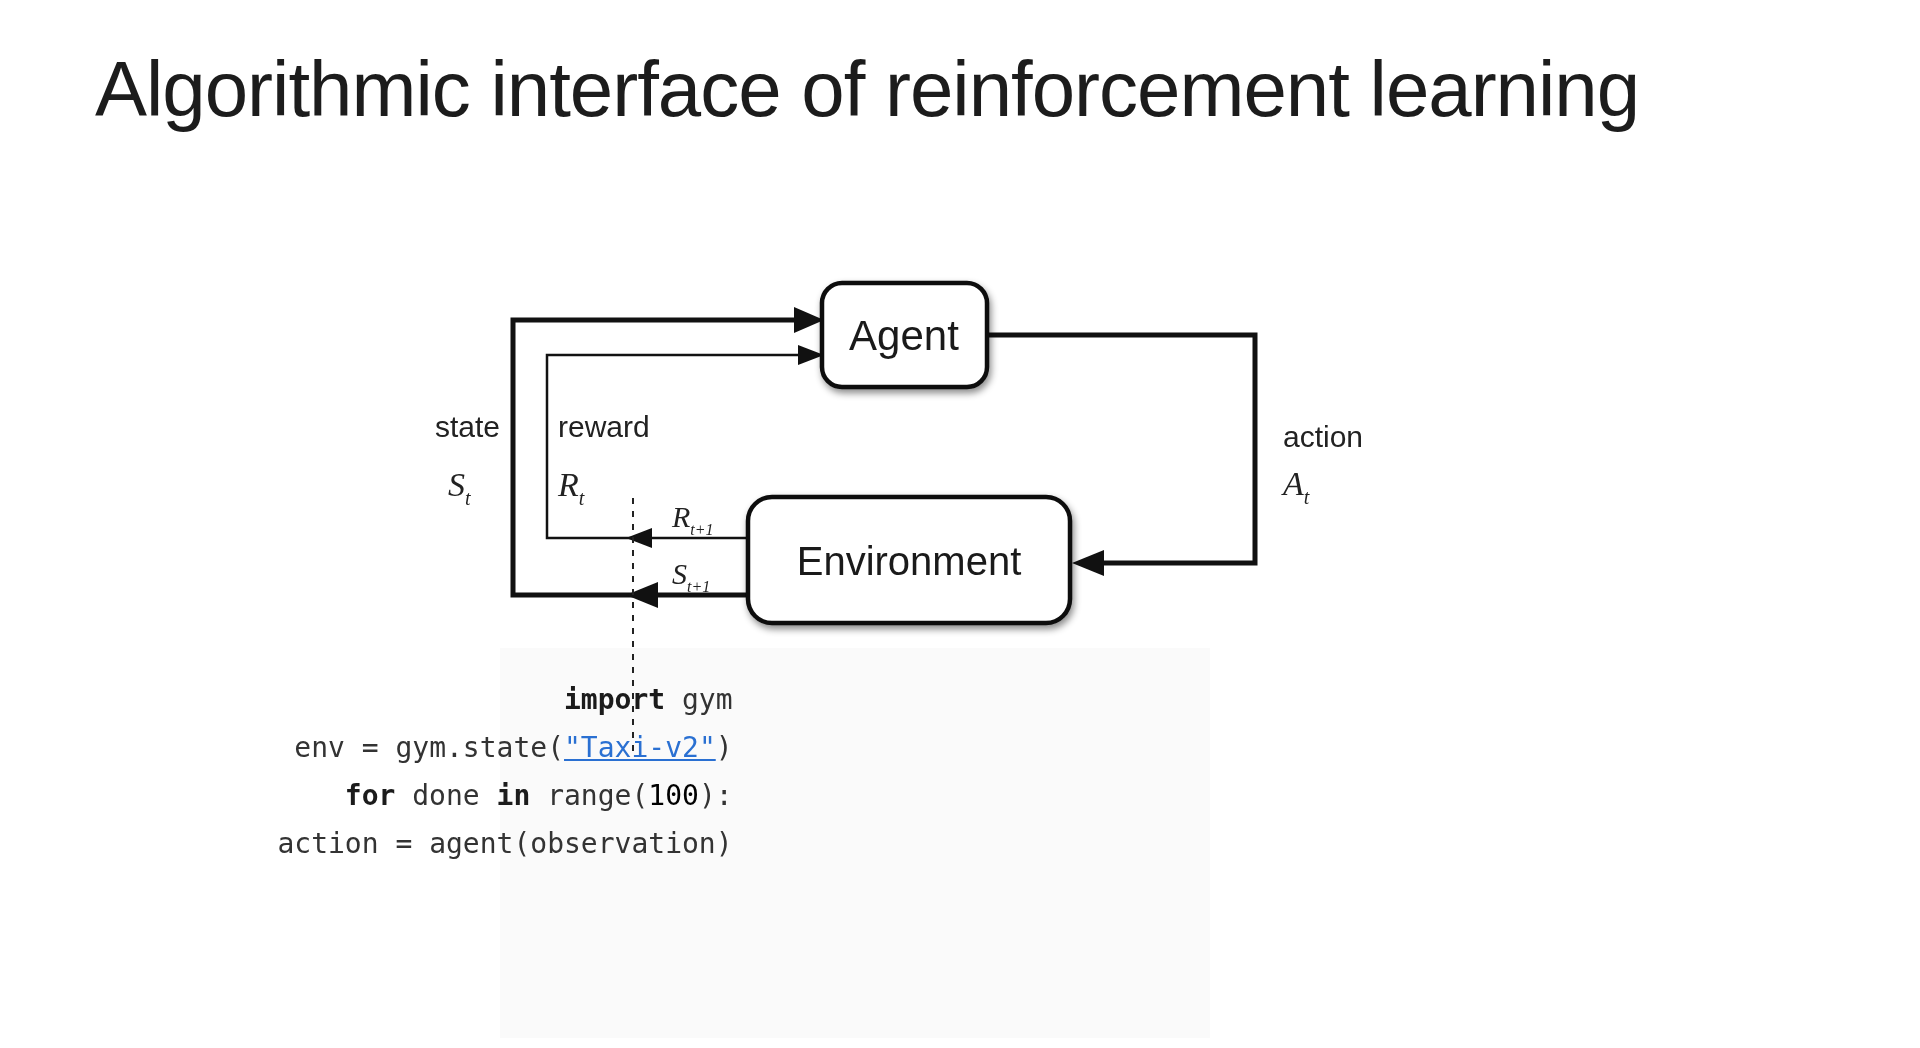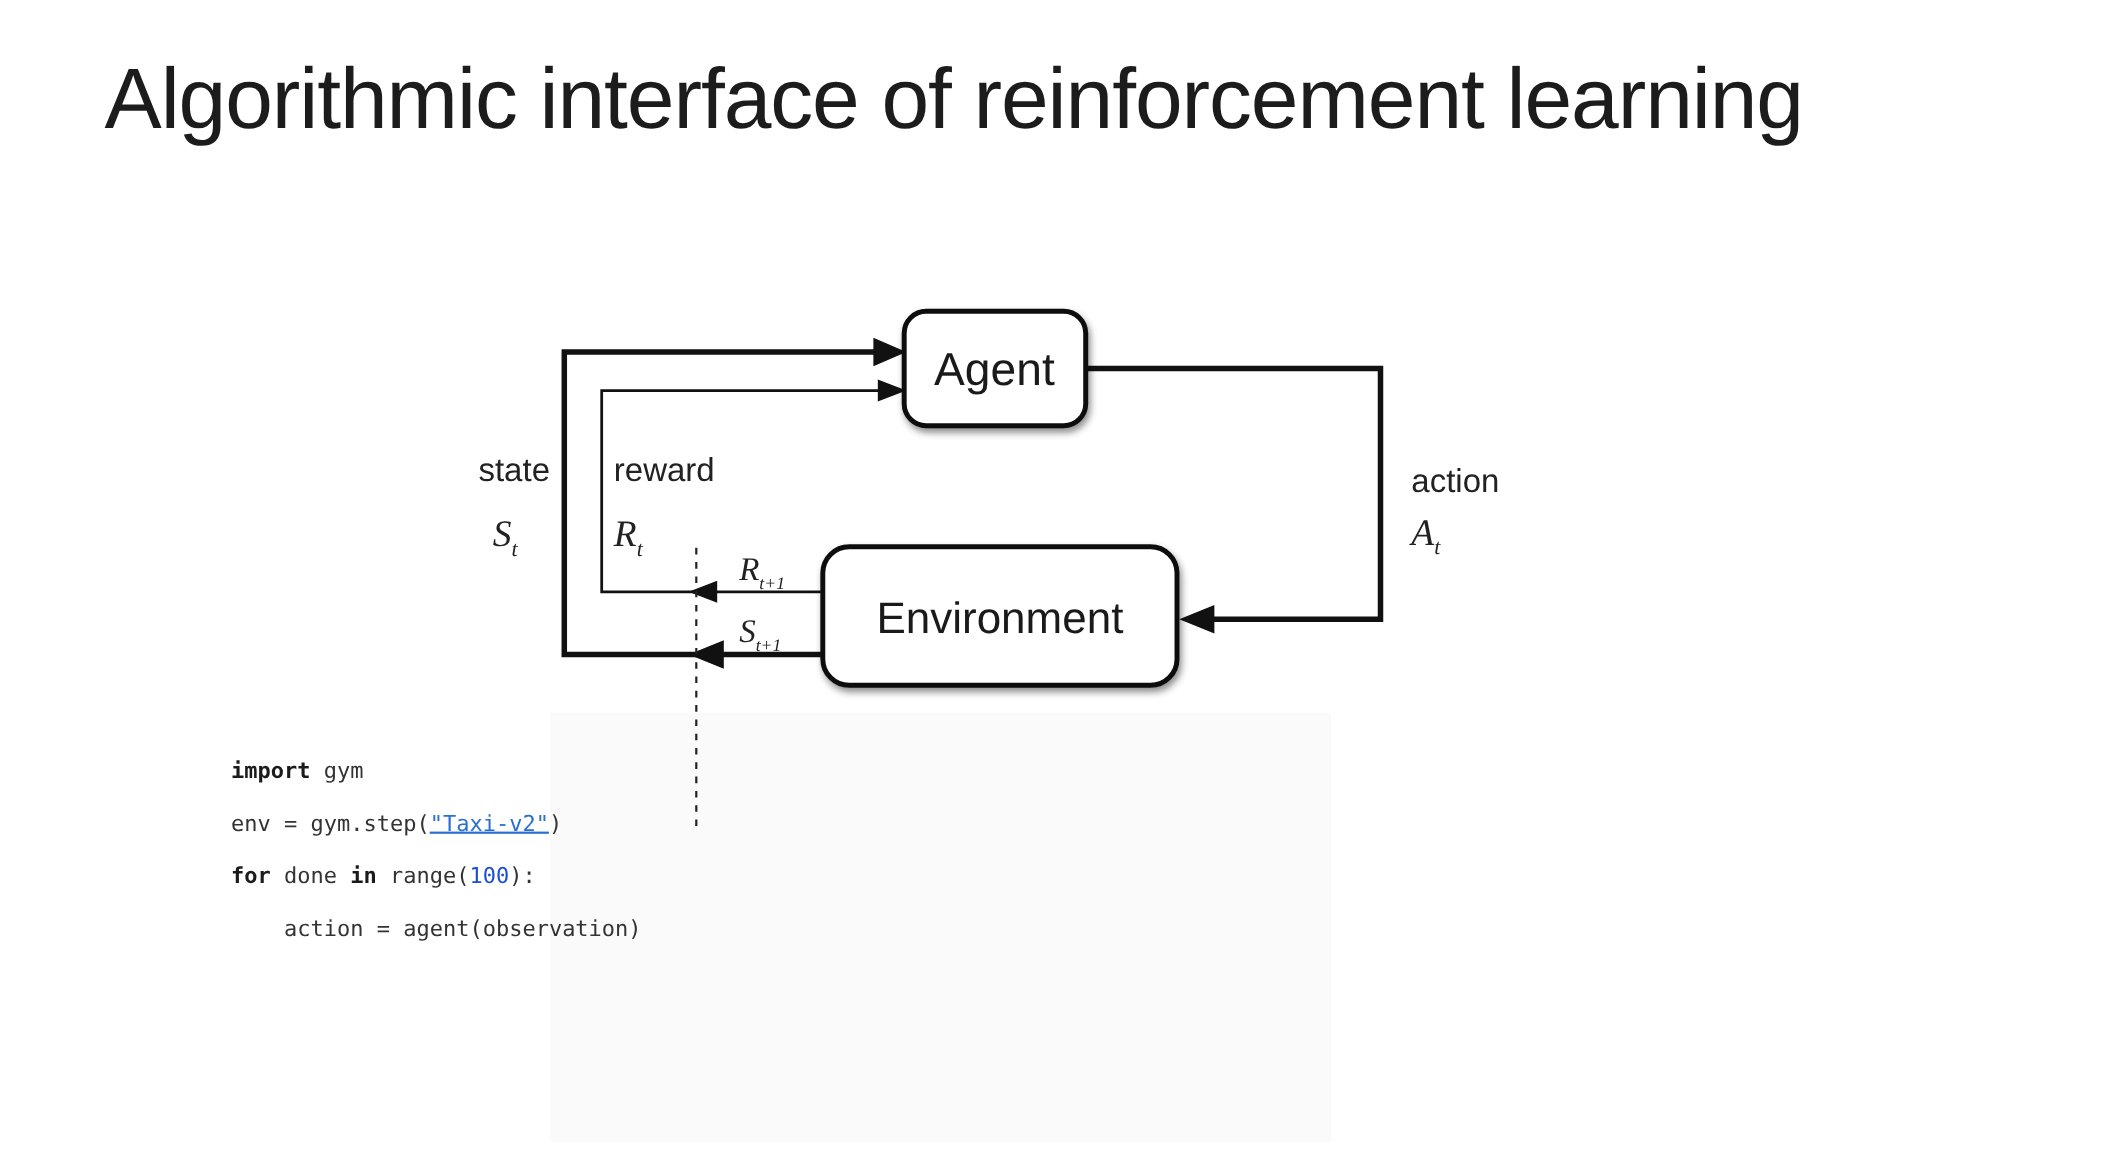--- a/index.html
+++ b/index.html
@@ -3,25 +3,25 @@
 <meta charset="utf-8">
 <style>
   html,body{margin:0;padding:0;background:#ffffff;}
   .slide{position:relative;width:1920px;height:1048px;background:#ffffff;overflow:hidden;
          font-family:"Liberation Sans",sans-serif;}
   .title{position:absolute;left:95px;top:44px;font-size:78px;font-weight:300;
          letter-spacing:-1px;color:#1c1c1c;white-space:nowrap;}
   .diagram-svg{position:absolute;left:0;top:0;}
   .code-bg{position:absolute;left:500px;top:648px;width:710px;height:390px;background:#fafafa;}
   .code{position:absolute;left:210px;top:676px;font-family:"DejaVu Sans Mono","Liberation Mono",monospace;
-        font-size:20px;line-height:48px;color:#333333;}
+        font-size:28px;line-height:48px;color:#333333;text-align:right;}
   .code-line{white-space:pre;}
   .tok-kw{font-weight:bold;color:#1b1b1b;}
   .tok-link{color:#2a70d2;text-decoration:underline;}
-  .tok-num{color:#1d4ed8;}
+  .tok-num{color:#000000;}
   .box-label{font-family:"Liberation Sans",sans-serif;fill:#1a1a1a;}
   .edge-label{font-family:"Liberation Sans",sans-serif;font-size:30px;fill:#222222;}
   .math{font-family:"Liberation Serif",serif;font-style:italic;fill:#222222;}
   .sub{font-size:20px;}
   .sub-sm{font-size:16px;}
 </style>
 </head>
 <body>
 
 <div class="slide">
@@ -71,18 +71,18 @@
     <text class="edge-label" x="1283" y="447">action</text>
     <text class="math" x="1283" y="495" font-size="34"><tspan>A</tspan><tspan class="sub" dy="9">t</tspan></text>
 
     <text class="math" x="672" y="527" font-size="30"><tspan>R</tspan><tspan class="sub-sm" dy="8">t+1</tspan></text>
 
     <text class="math" x="672" y="584" font-size="30"><tspan>S</tspan><tspan class="sub-sm" dy="8">t+1</tspan></text>
   </svg>
 
   <div class="code">
       <div class="code-line"><span class="tok-kw">import</span><span class="tok-plain"> gym</span></div>
-      <div class="code-line"><span class="tok-plain">env = gym.step(</span><span class="tok-link">"Taxi-v2"</span><span class="tok-plain">)</span></div>
+      <div class="code-line"><span class="tok-plain">env = gym.state(</span><span class="tok-link">"Taxi-v2"</span><span class="tok-plain">)</span></div>
       <div class="code-line"><span class="tok-kw">for</span><span class="tok-plain"> done </span><span class="tok-kw">in</span><span class="tok-plain"> range(</span><span class="tok-num">100</span><span class="tok-plain">):</span></div>
       <div class="code-line"><span class="tok-plain">    action = agent(observation)</span></div>
     </div>
 
 </div>
 
 </body></html>

